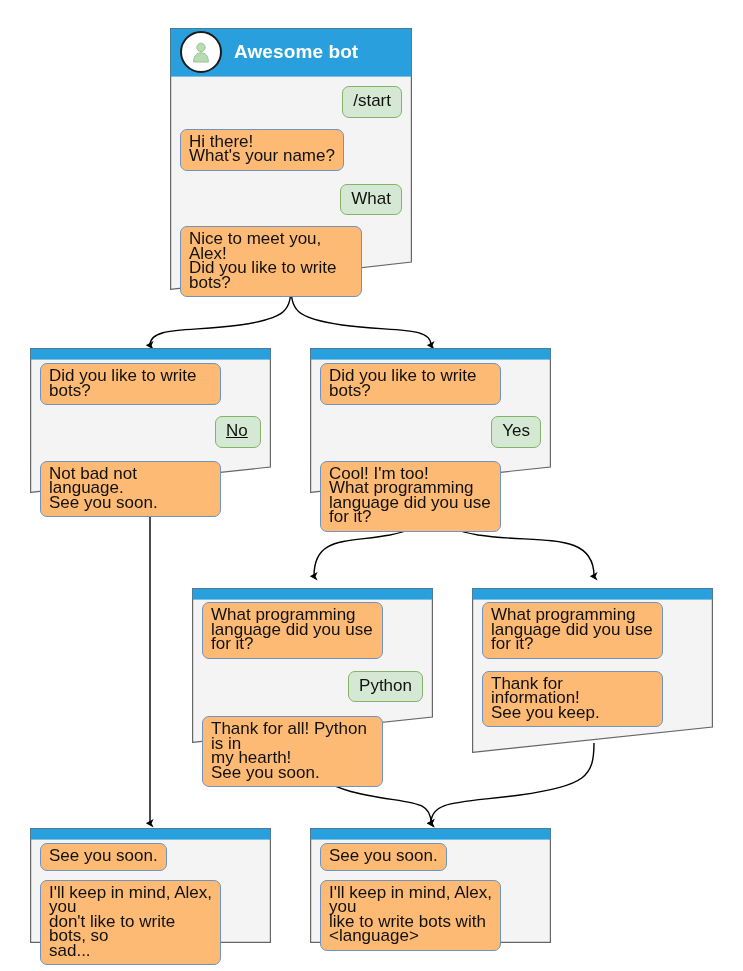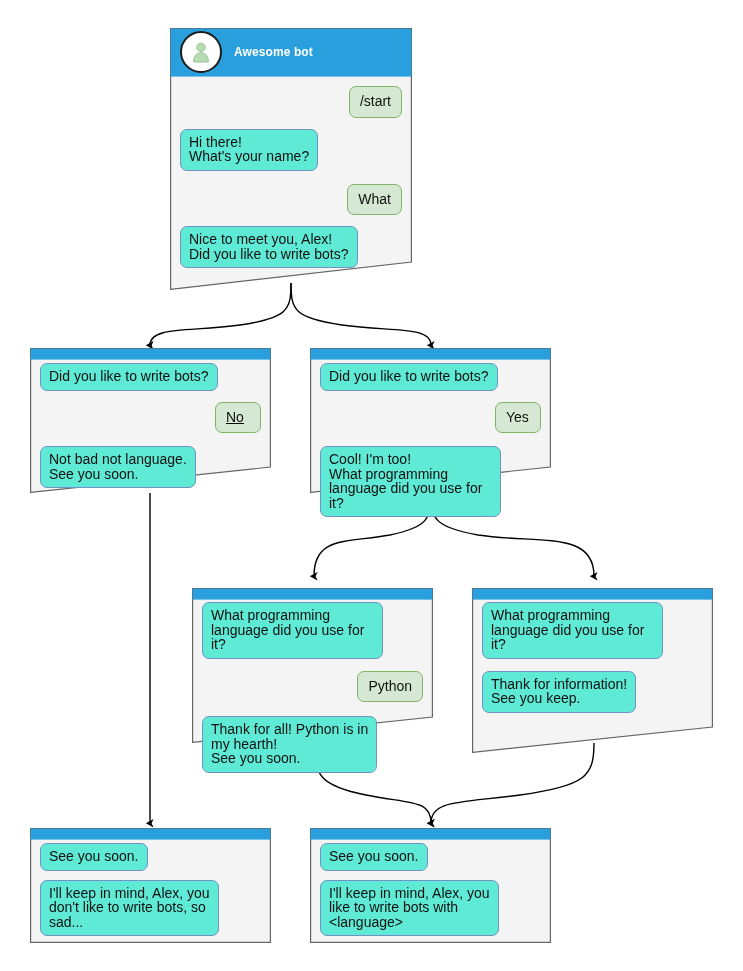--- a/index.html
+++ b/index.html
@@ -61,21 +61,21 @@
     background: #ffffff;
     border: 2px solid #1b1b1b;
     display: flex;
     align-items: center;
     justify-content: center;
     flex: 0 0 auto;
   }
   .root-title {
     margin-left: 12px;
     color: #ffffff;
-    font-size: 12px;
+    font-size: 19px;
     font-weight: bold;
     letter-spacing: .1px;
   }
 
   
   .chat {
     position: absolute;
     left: 0;
     width: 100%;
     box-sizing: border-box;
@@ -84,29 +84,29 @@
   .row {
     display: flex;
     width: 100%;
   }
   .row.left  { justify-content: flex-start; }
   .row.right { justify-content: flex-end; }
 
   .bubble {
     border-radius: 7px;
     box-sizing: border-box;
-    font-size: 14px;
+    font-size: 17px;
     line-height: 14.5px;
     color: #111111;
     padding: 5px 8px 6px 8px;
     white-space: pre-line;
     max-width: 82%;
   }
   .bubble.bot {
-    background: #5eead4;
+    background: #fdba74;
     border: 1px solid #7093c4;
   }
   .bubble.user {
     background: #d5e8d4;
     border: 1px solid #82b366;
     text-align: left;
     min-width: 46px;
     padding: 7px 10px 8px 10px;
   }
 </style>

